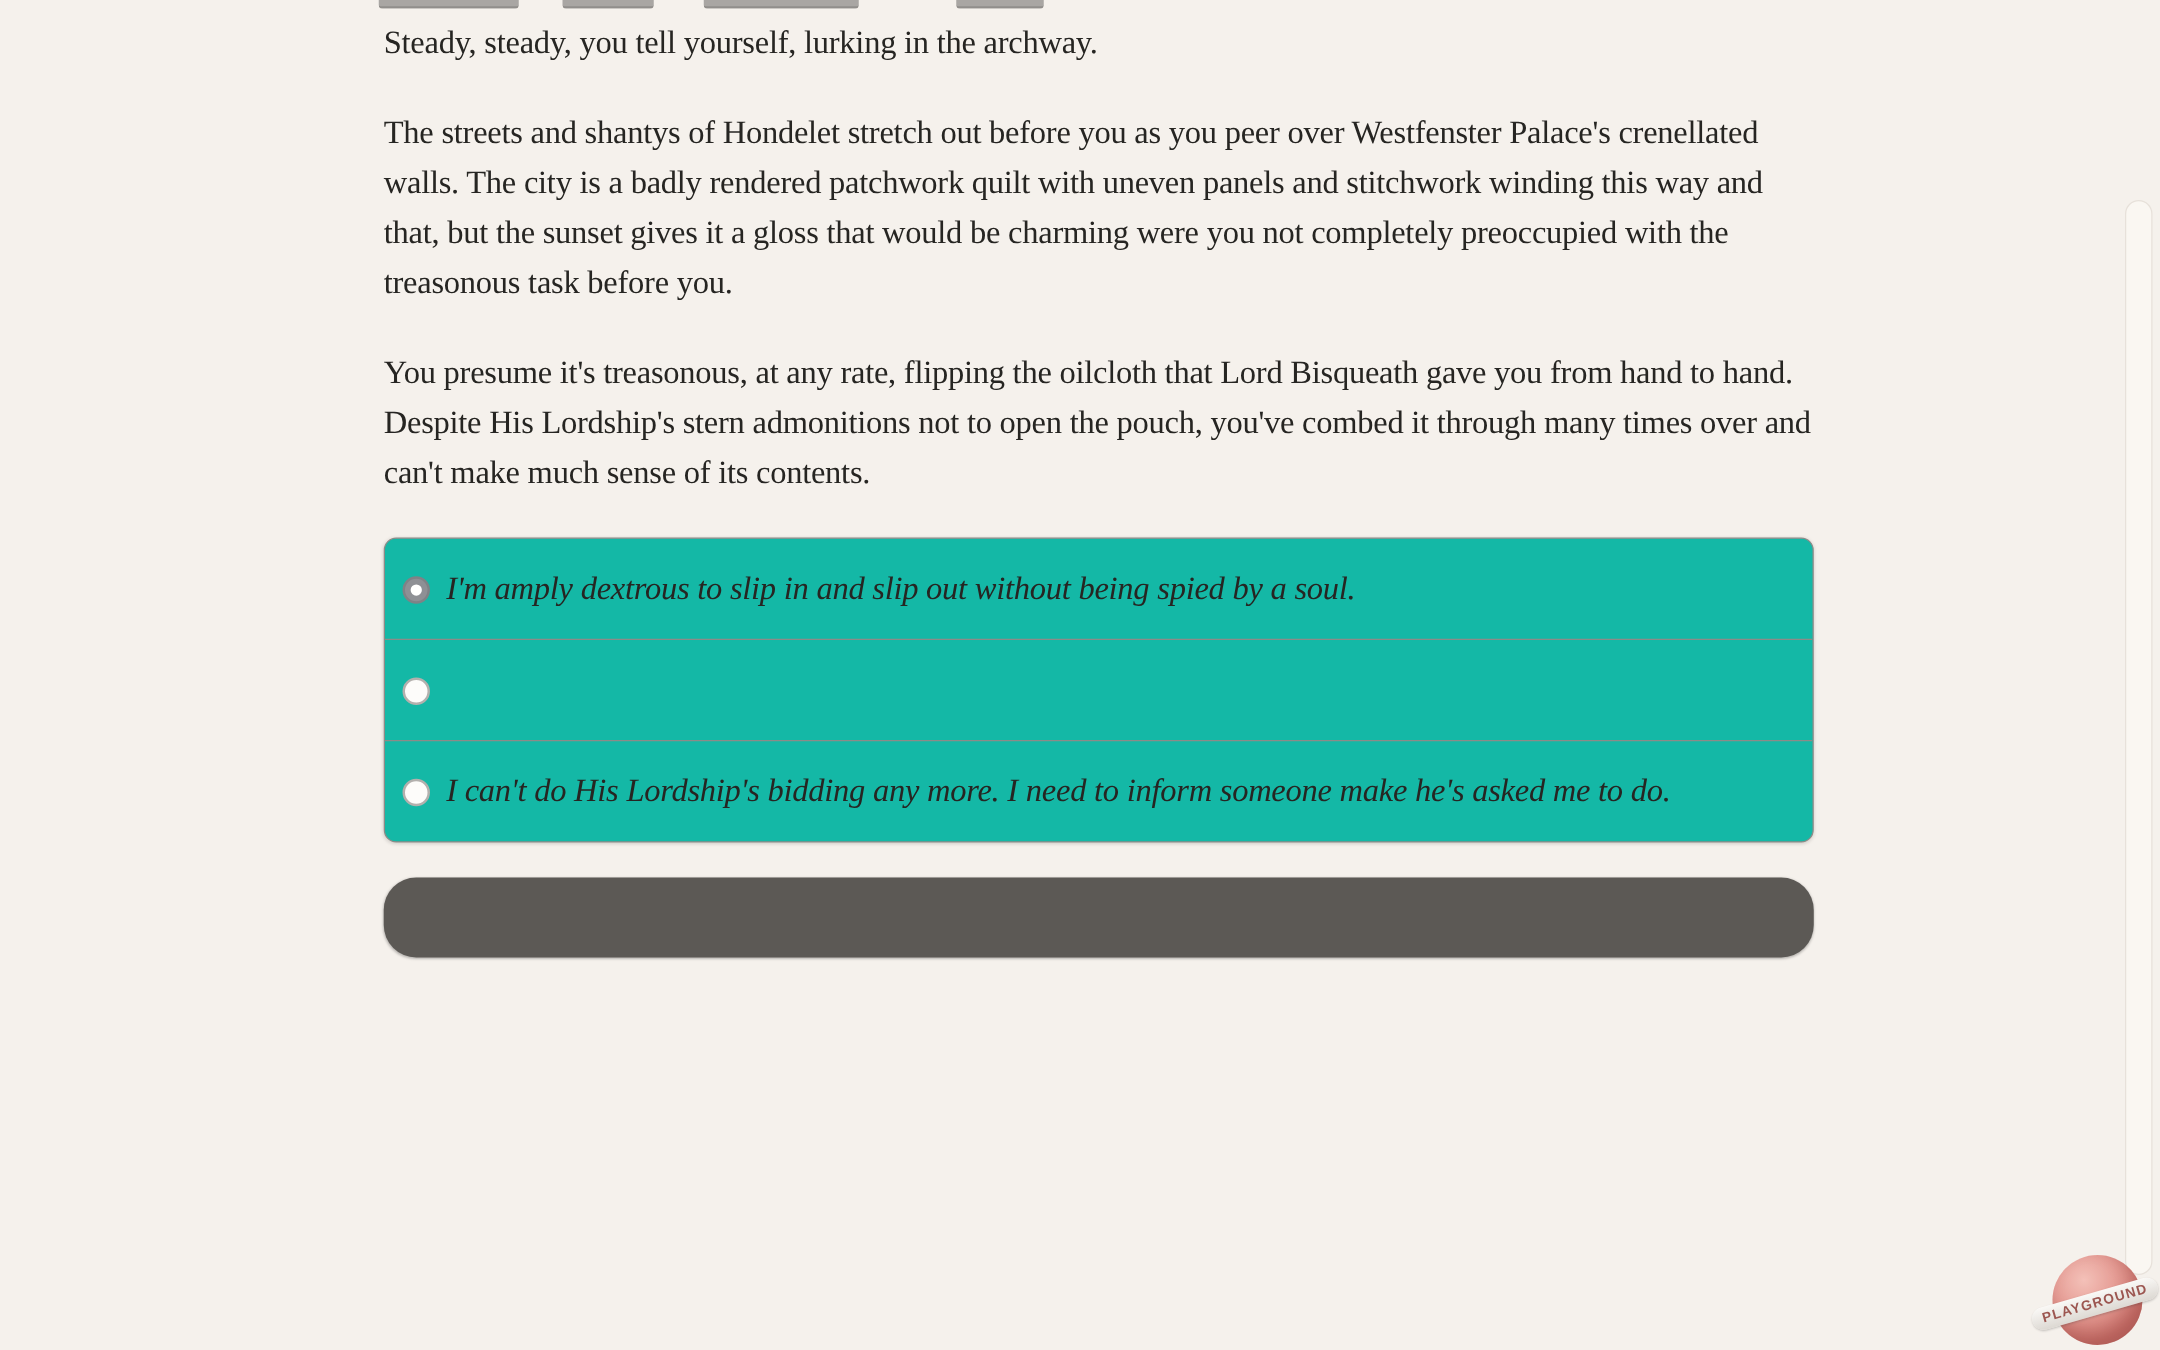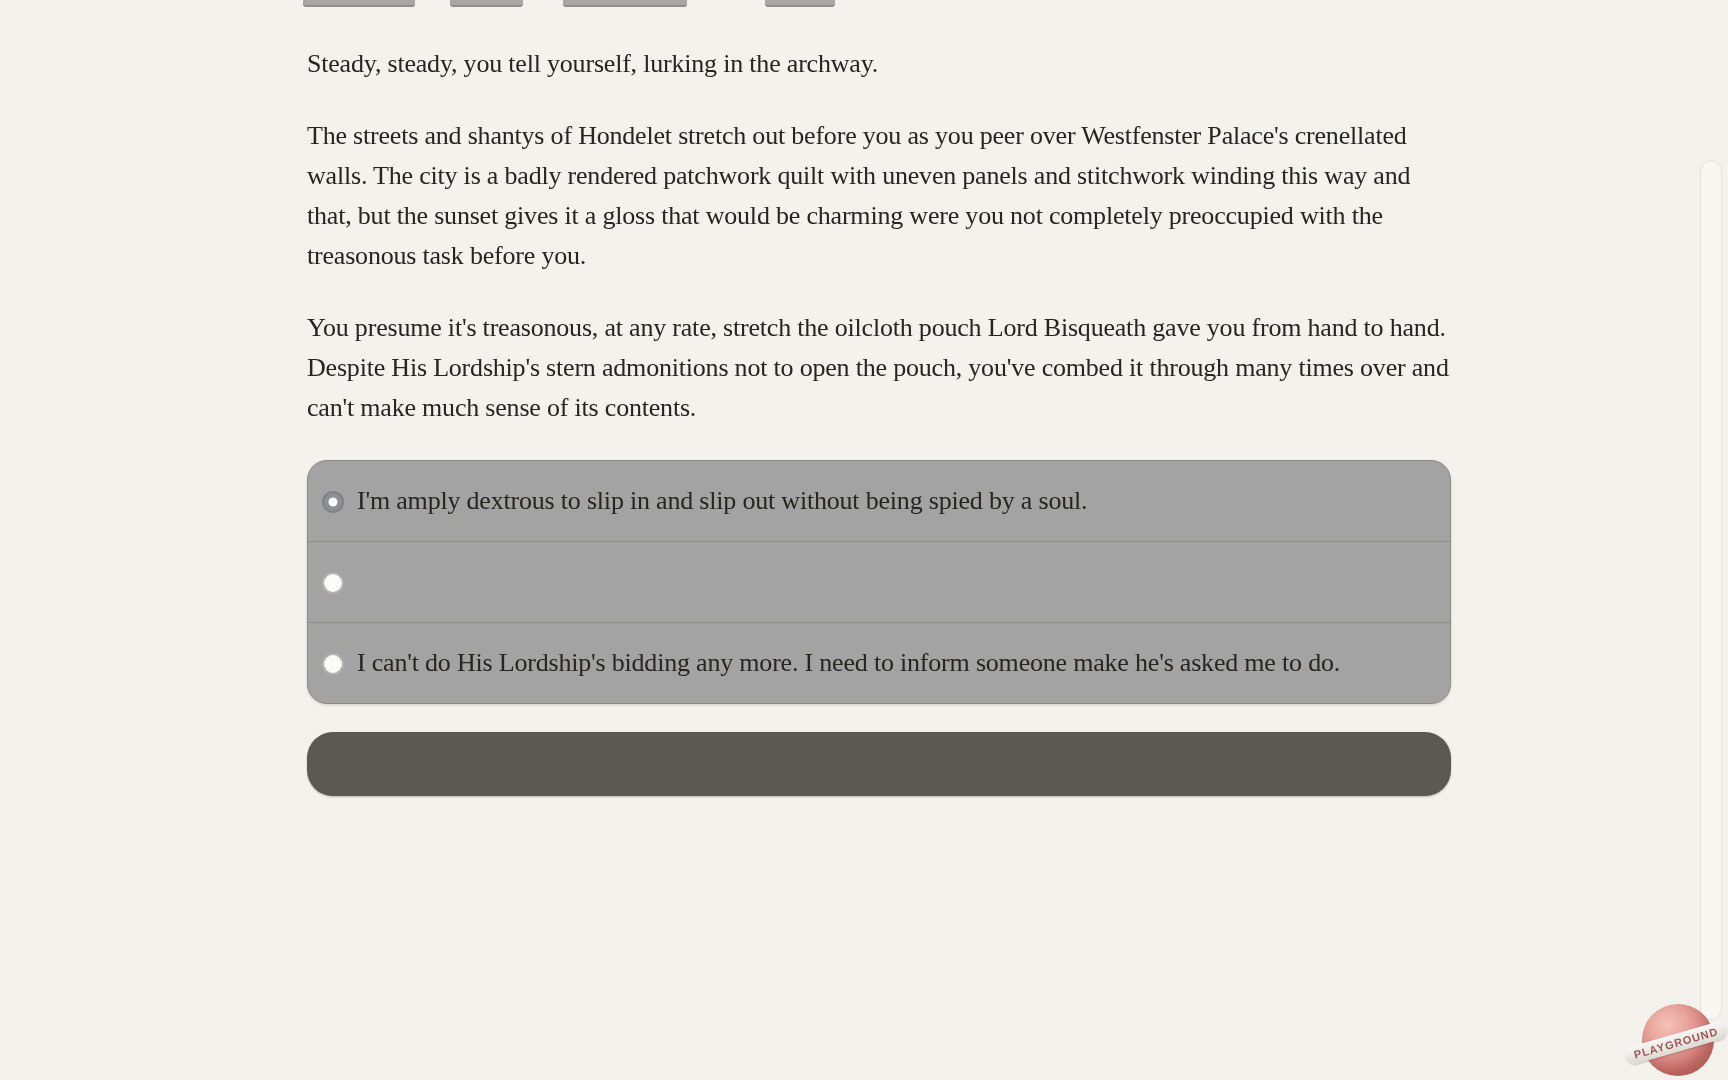--- a/index.html
+++ b/index.html
@@ -20,37 +20,38 @@
     border-radius: 0 0 3px 3px;
   }
   .frag-1 { left: 303px; width: 112px; }
   .frag-2 { left: 450px; width: 73px; }
   .frag-3 { left: 563px; width: 124px; }
   .frag-4 { left: 765px; width: 70px; }
 
   .content {
     position: absolute; left: 307px; top: 0;
     width: 1144px;
-    padding-top: 44px;
+    padding-top: 14px;
   }
 
   .story p {
     font-size: 26px;
     line-height: 40px;
     letter-spacing: -0.2px;
     margin: 0 0 32px 0;
   }
 
   .choice-box {
     margin-top: 21px;
     border: 1px solid #8d8b88;
-    border-radius: 20px;
-    background: #a3a3a3;
+    border-radius: 10px;
+    background: #14b8a6;
     box-shadow: 0 1px 3px rgba(0,0,0,0.14);
     overflow: hidden;
+    font-style: italic;
   }
   .option-row {
     padding: 20px 24px 20px 14px;
     font-size: 26px;
     line-height: 40px;
     letter-spacing: -0.2px;
     cursor: pointer;
   }
   .option-row + .option-row { border-top: 1px solid #8d8b88; }
 
@@ -139,21 +140,21 @@
 
 <div class="nav-fragment frag-1"></div>
 <div class="nav-fragment frag-2"></div>
 <div class="nav-fragment frag-3"></div>
 <div class="nav-fragment frag-4"></div>
 
 <div class="content">
   <div class="story">
       <p>Steady, steady, you tell yourself, lurking in the archway.</p>
       <p>The streets and shantys of Hondelet stretch out before you as you peer over Westfenster Palace's crenellated walls. The city is a badly rendered patchwork quilt with uneven panels and stitchwork winding this way and that, but the sunset gives it a gloss that would be charming were you not completely preoccupied with the treasonous task before you.</p>
-      <p>You presume it's treasonous, at any rate, stretch the oilcloth pouch Lord Bisqueath gave you from hand to hand. Despite His Lordship's stern admonitions not to open the pouch, you've combed it through many times over and can't make much sense of its contents.</p>
+      <p>You presume it's treasonous, at any rate, flipping the oilcloth that Lord Bisqueath gave you from hand to hand. Despite His Lordship's stern admonitions not to open the pouch, you've combed it through many times over and can't make much sense of its contents.</p>
     </div>
 
   <div class="choice-box">
       <div class="option-row">
     <span class="radio checked"></span><span>I'm amply dextrous to slip in and slip out without being spied by a soul.</span>
   </div>
       <div class="option-row">
     <span class="radio"></span>
   </div>
       <div class="option-row">

